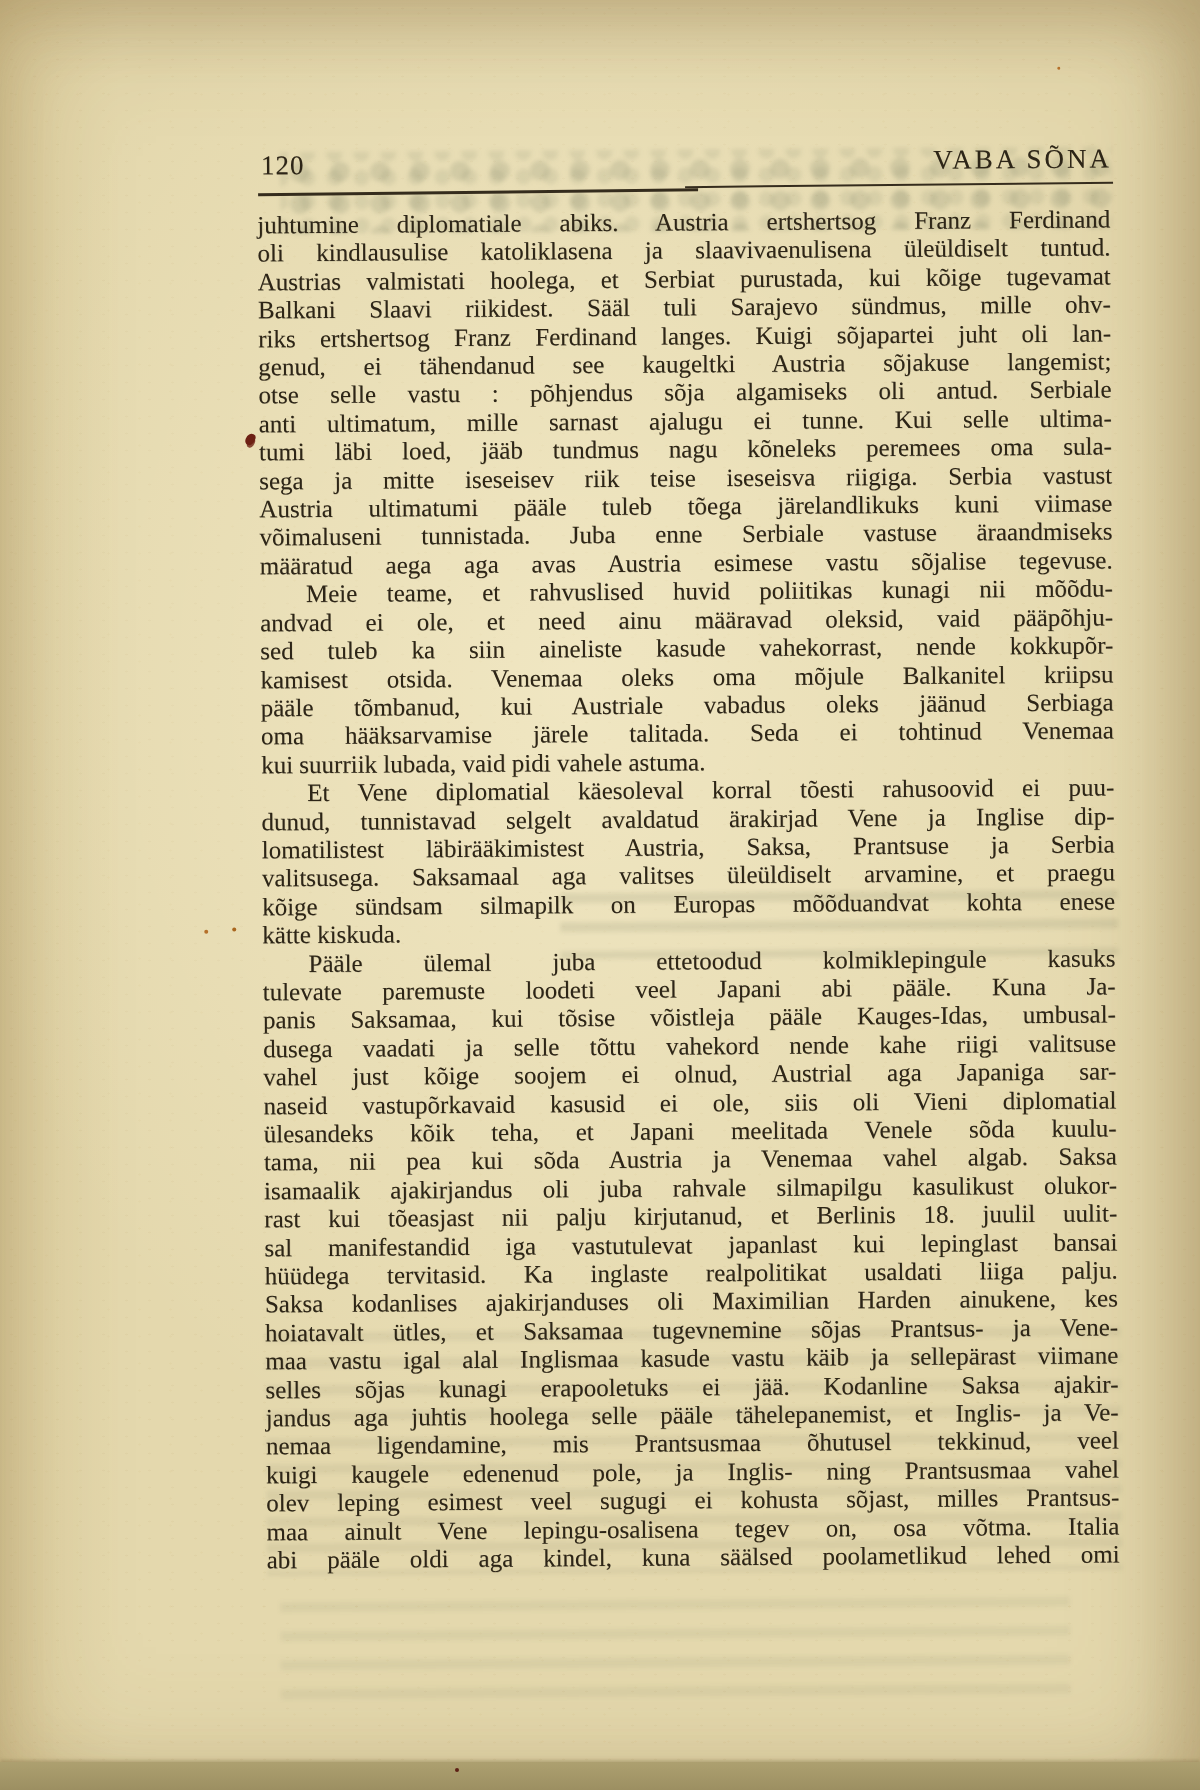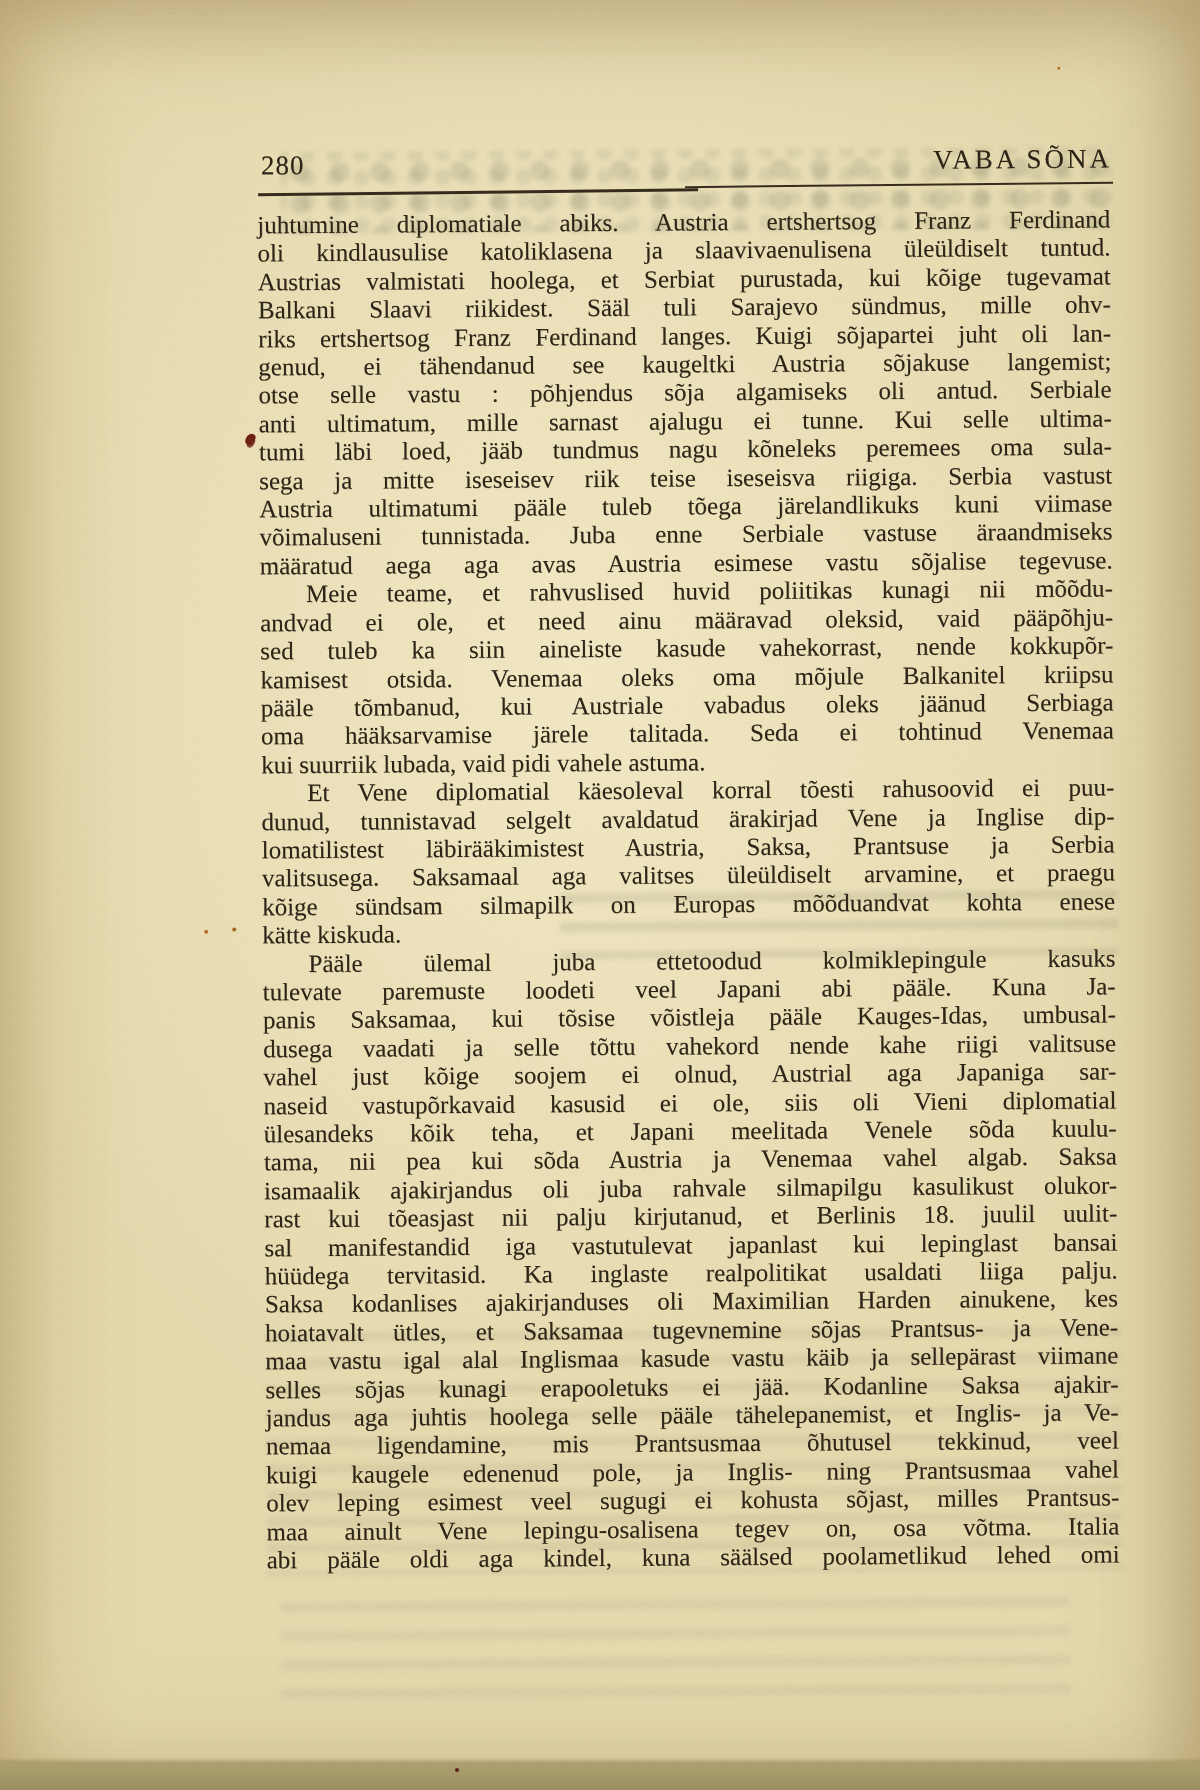--- a/index.html
+++ b/index.html
@@ -103,21 +103,21 @@
 
 <div id="paper"></div>
 
 <div id="scan">
 
   <div class="ghost" id="ghost-ornament"></div>
   <div class="ghost" id="ghost-mid"></div>
   <div class="ghost" id="ghost-lower"></div>
   <div class="ghost" id="ghost-footer"></div>
 
-  <div class="hdr" id="page-number">280</div>
+  <div class="hdr" id="page-number">120</div>
 
   <div class="hdr" id="journal-title">VABA SÕNA</div>
 
   <div class="rule" id="rule-left"></div>
   <div class="rule" id="rule-right"></div>
 
   <div id="body-text">
       <div class="paragraph">
         <div class="line">juhtumine diplomatiale abiks. Austria ertshertsog Franz Ferdinand</div>
         <div class="line">oli kindlausulise katoliklasena ja slaavivaenulisena üleüldiselt tuntud.</div>

